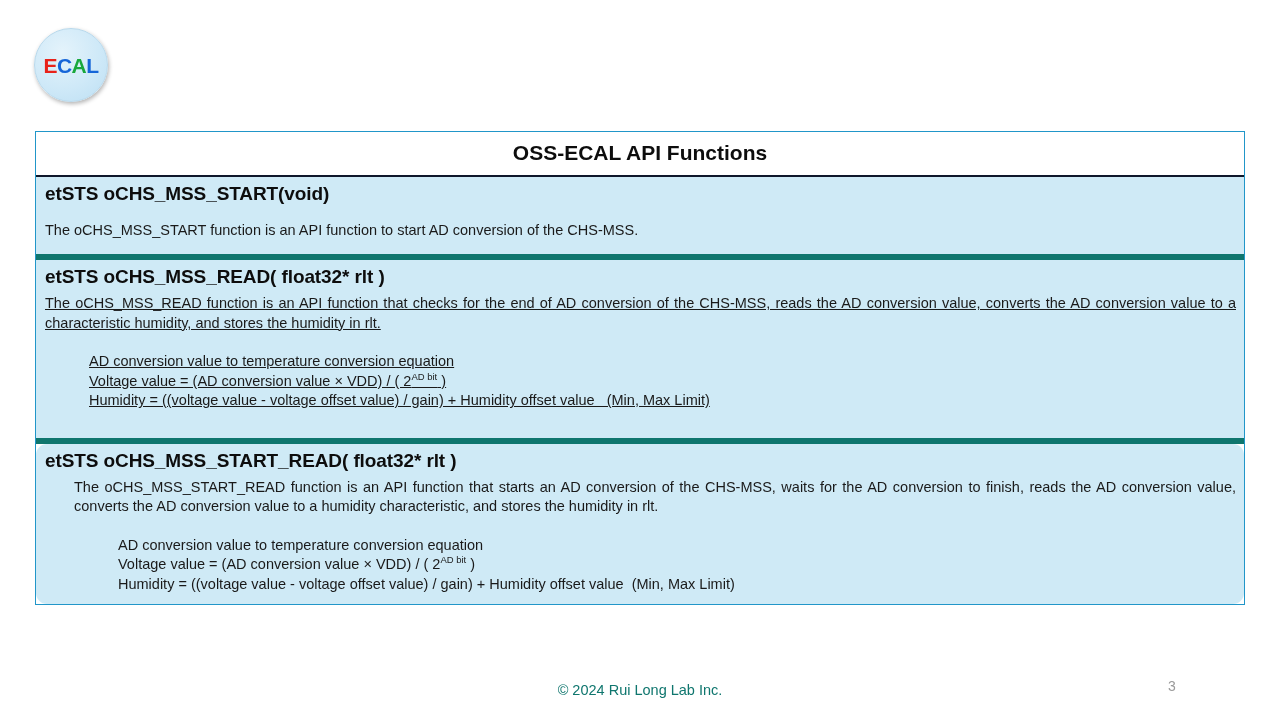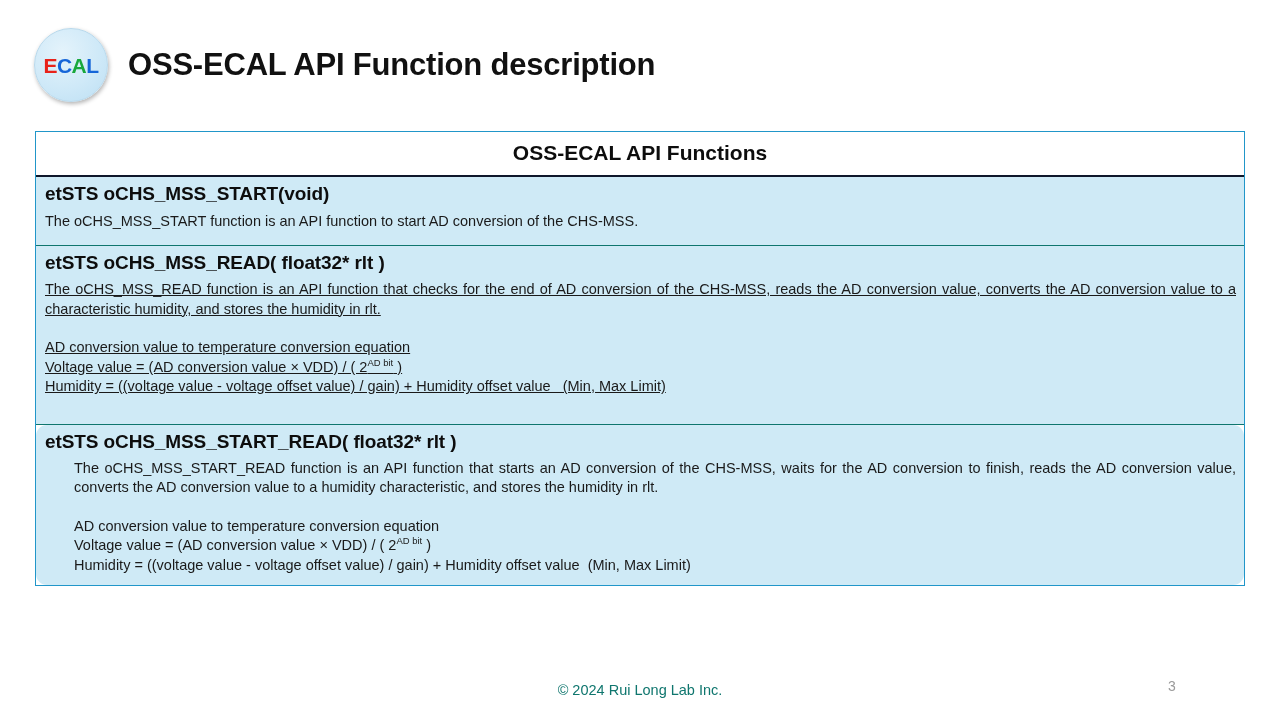--- a/index.html
+++ b/index.html
@@ -17,21 +17,21 @@
     background: #ffffff;
   }
 
   
   .slide-header {
     position: absolute;
     left: 34px;
     top: 28px;
     display: flex;
     align-items: center;
-    gap: 20px;
+    gap: 14px;
   }
   .logo {
     width: 74px;
     height: 74px;
     border-radius: 50%;
     background: radial-gradient(circle at 38% 32%, #e4f3fb 0%, #cfe9f8 55%, #bcdff3 100%);
     border: 1px solid #b9d9ec;
     box-shadow: 1px 2px 4px rgba(0,0,0,0.30);
     display: flex;
     align-items: center;
@@ -75,21 +75,21 @@
     padding: 9px 0 10px 0;
   }
   .table-head-title {
     font-size: 21px;
     font-weight: bold;
     color: #0d0d0d;
   }
 
   .api-row {
     background: #cfeaf6;
-    border-bottom: 1px solid #0f766e;
+    border-bottom: 6px solid #0f766e;
   }
   .api-row:last-child { border-bottom: none; border-radius: 11px; }
 
   .api-sig {
     font-size: 19px;
     font-weight: bold;
     color: #0d0d0d;
     padding: 6px 0 4px 9px;
     letter-spacing: -0.1px;
   }
@@ -102,31 +102,32 @@
   .api-desc {
     text-align: justify;
     text-justify: inter-word;
     margin: 0 0 0 0;
     padding-bottom: 2px;
   }
   .api-desc.nojust { text-align: left; }
   .eq-block {
     margin-top: 17px;
     line-height: 1.36;
+    margin-left: 44px;
   }
   .eq-line { white-space: pre-wrap; }
   sup.adbit {
     font-size: 9.5px;
     vertical-align: super;
     line-height: 0;
     text-align: center;
   }
 
   
-  .row-1 .api-body { padding-bottom: 12px; padding-top: 3px; }
+  .row-1 .api-body { padding-bottom: 12px; padding-top: 3px; margin-top: 9px; }
   .row-2 .api-body { padding-bottom: 27px; text-decoration: underline; }
   .row-3 .api-body { padding-bottom: 9px; padding-left: 38px; }
 
   
   .footer-copy {
     position: absolute;
     left: 0;
     right: 0;
     top: 682px;
     text-align: center;
@@ -143,21 +144,20 @@
 </style>
 </head>
 <body>
 
 <div id="slide">
 
   <div class="slide-header">
     <div class="logo">
       <span class="logo-text"><span class="l-e">E</span><span class="l-c">C</span><span class="l-a">A</span><span class="l-l">L</span></span>
     </div>
-    <div class="slide-title">OSS-ECAL API Function description</div>
   </div>
 
   <div class="api-table">
 
     <div class="table-head">
       <span class="table-head-title">OSS-ECAL API Functions</span>
     </div>
 
     <div class="api-row row-1">
       <div class="api-sig">etSTS oCHS_MSS_START(void)</div>

